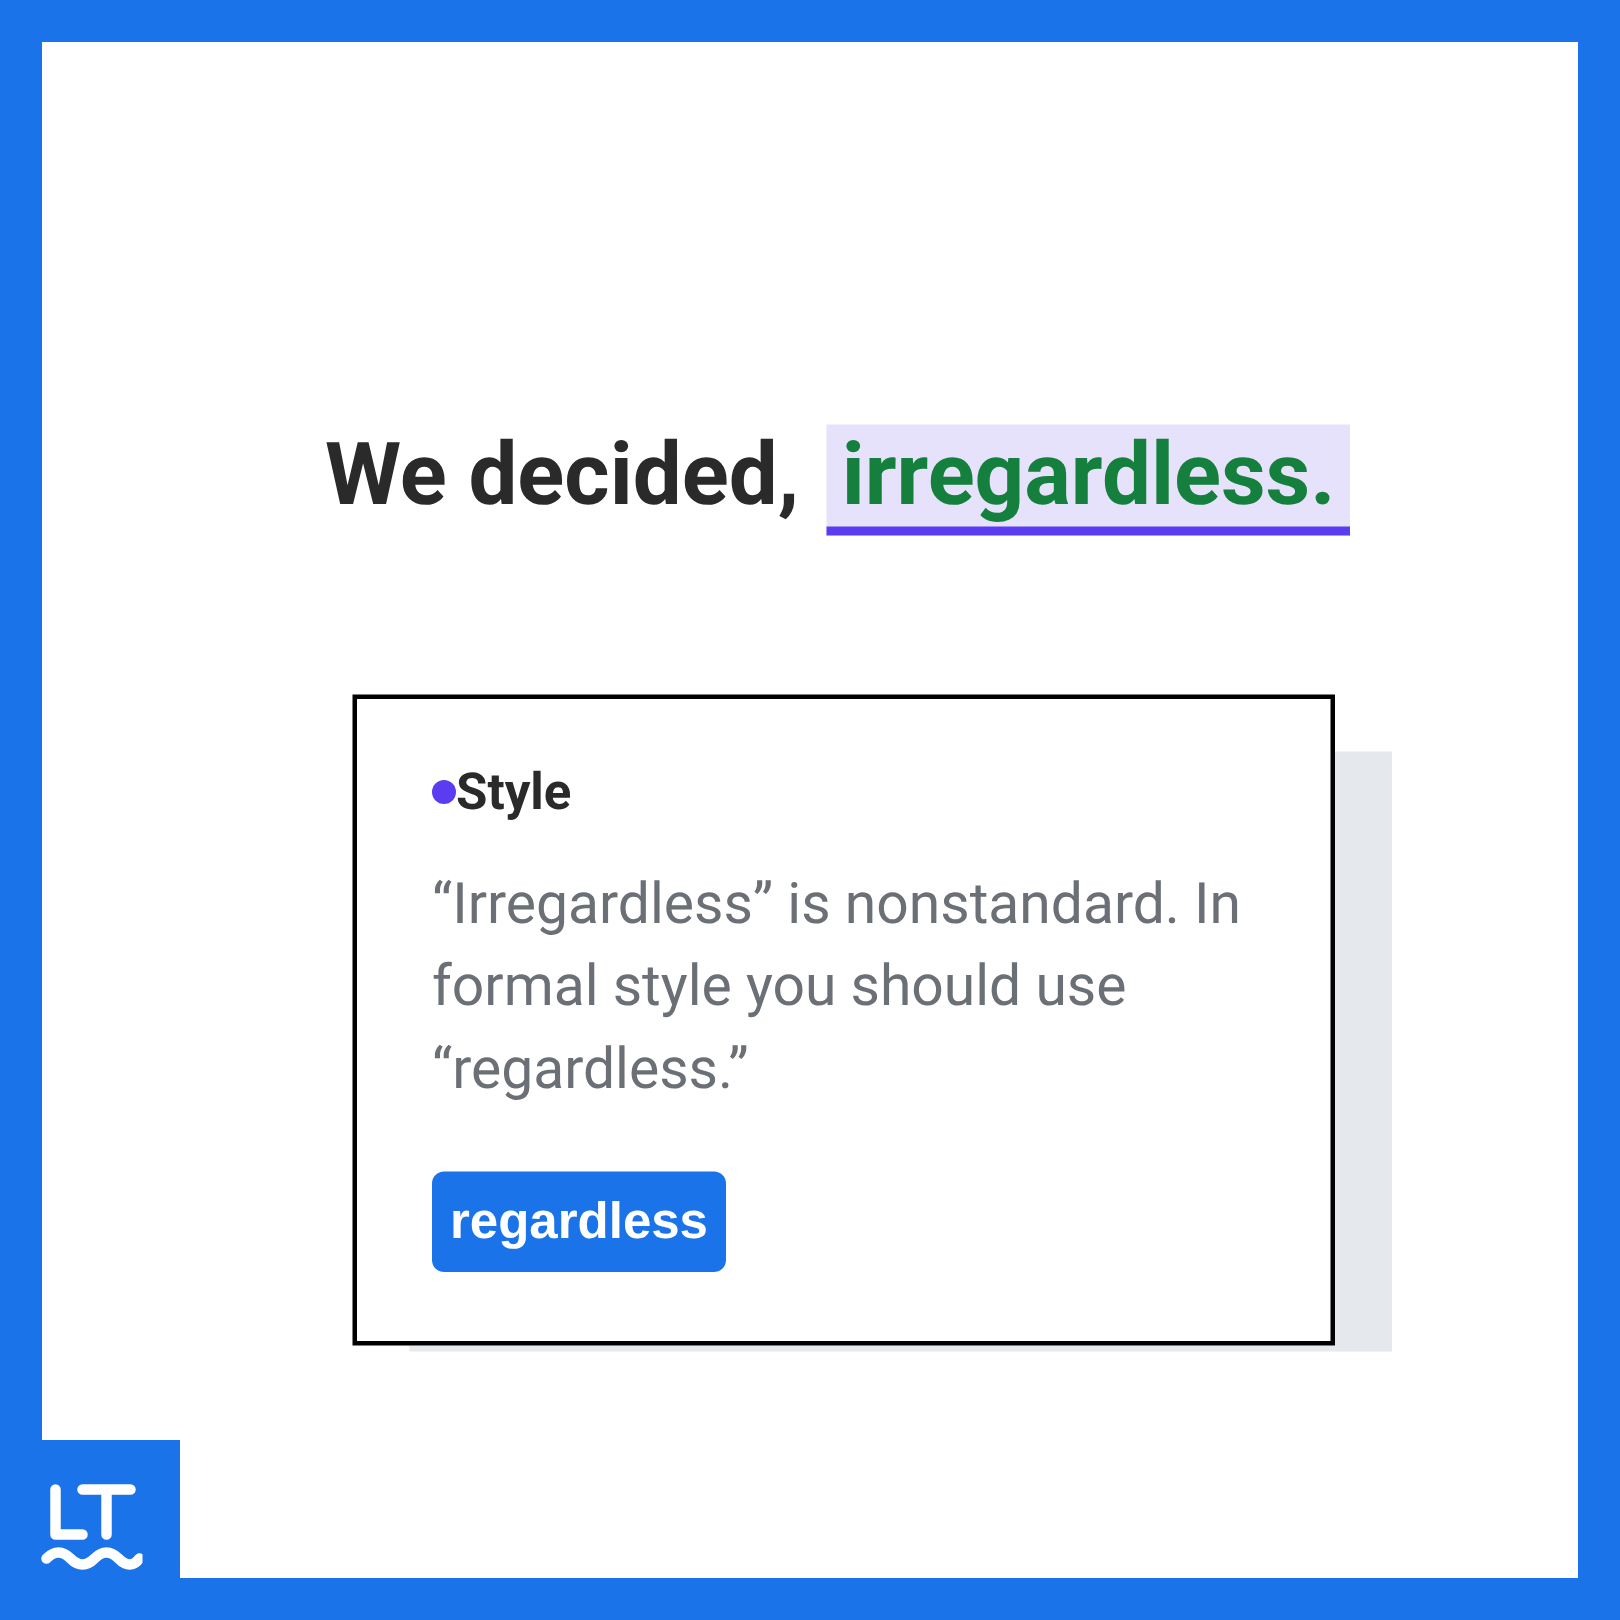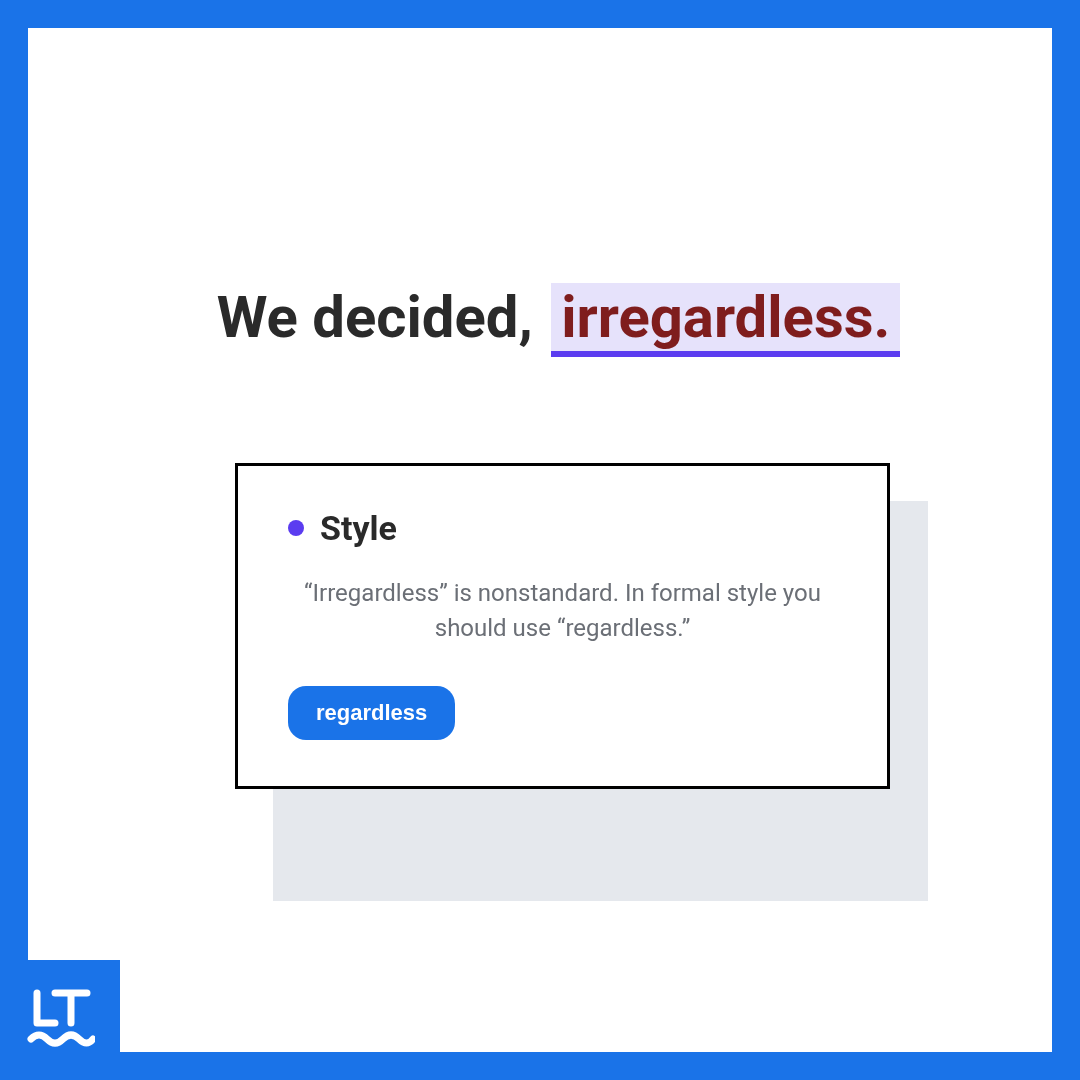--- a/index.html
+++ b/index.html
@@ -34,21 +34,21 @@
     color: #2a2a2a;
     white-space: nowrap;
   }
   .sentence .plain {
     display: inline;
     margin-left: 37px;
   }
   .sentence .highlighted {
     display: inline-block;
     background: #e6e2fb;
-    color: #7f1d1d;
+    color: #15803d;
     padding: 0 10px 0 10px;
     border-bottom: 6px solid #5b3cf0;
     margin-left: 4px;
   }
   .card-shadow {
     position: absolute;
     top: 473px;
     left: 245px;
     width: 655px;
     height: 400px;
@@ -59,50 +59,48 @@
     top: 435px;
     left: 207px;
     width: 655px;
     background: #ffffff;
     border: 3px solid #000000;
     padding: 42px 50px 46px 50px;
   }
   .card-header {
     display: flex;
     align-items: center;
-    gap: 16px;
     margin-bottom: 28px;
   }
   .dot {
     width: 16px;
     height: 16px;
     border-radius: 50%;
     background: #5b3cf0;
     flex-shrink: 0;
   }
   .category {
     font-size: 34px;
     font-weight: 700;
     color: #2a2a2a;
   }
   .explanation {
-    font-size: 24px;
+    font-size: 38px;
     line-height: 1.45;
     color: #6b6f76;
     margin-bottom: 40px;
-    text-align: center;
   }
   .suggestion-btn {
     display: inline-block;
     background: #1a73e8;
     color: #ffffff;
-    font-size: 22px;
+    font-size: 34px;
     font-weight: 700;
-    padding: 14px 28px;
-    border-radius: 18px;
+    padding: 14px 12px;
+    border-radius: 8px;
     border: none;
     cursor: pointer;
   }
   .logo-box {
     position: absolute;
     bottom: 0;
     left: 0;
     width: 120px;
     height: 120px;
     background: #1a73e8;

